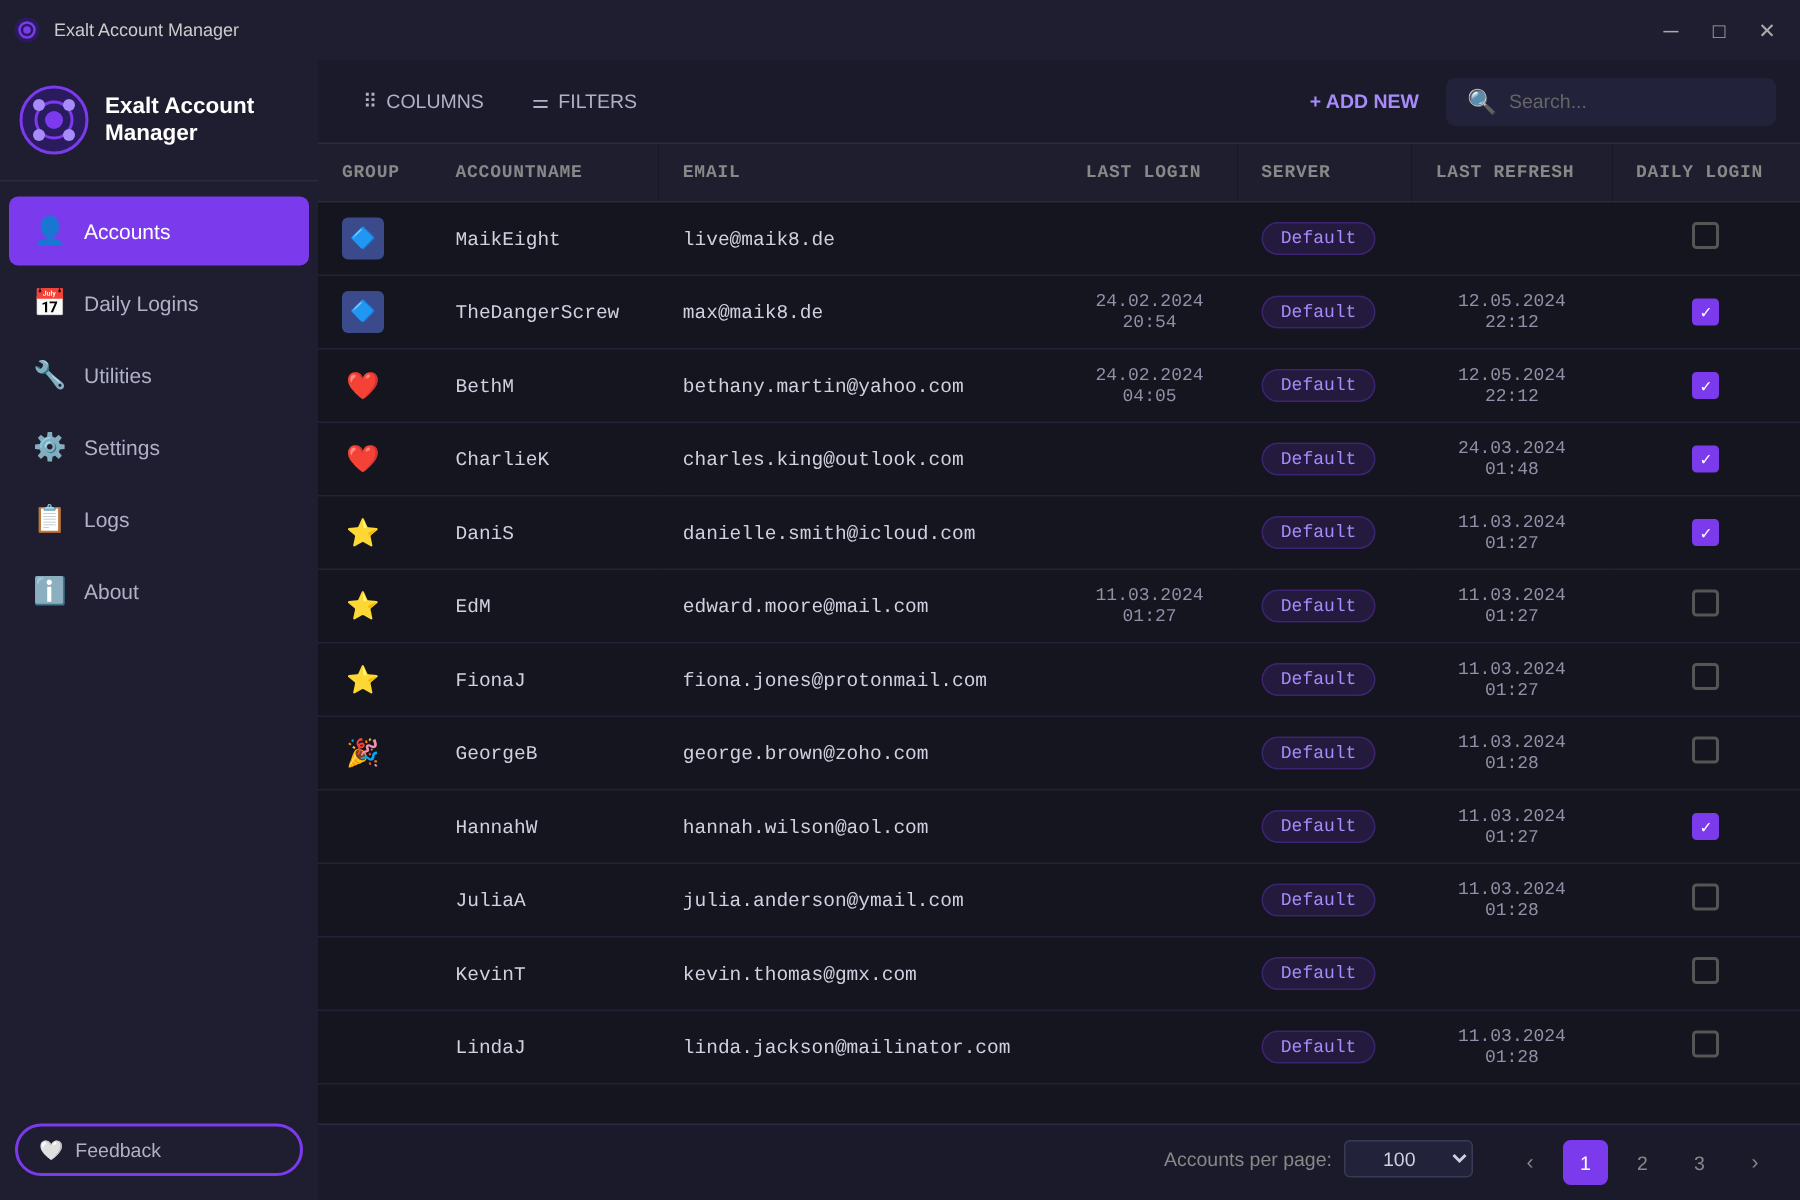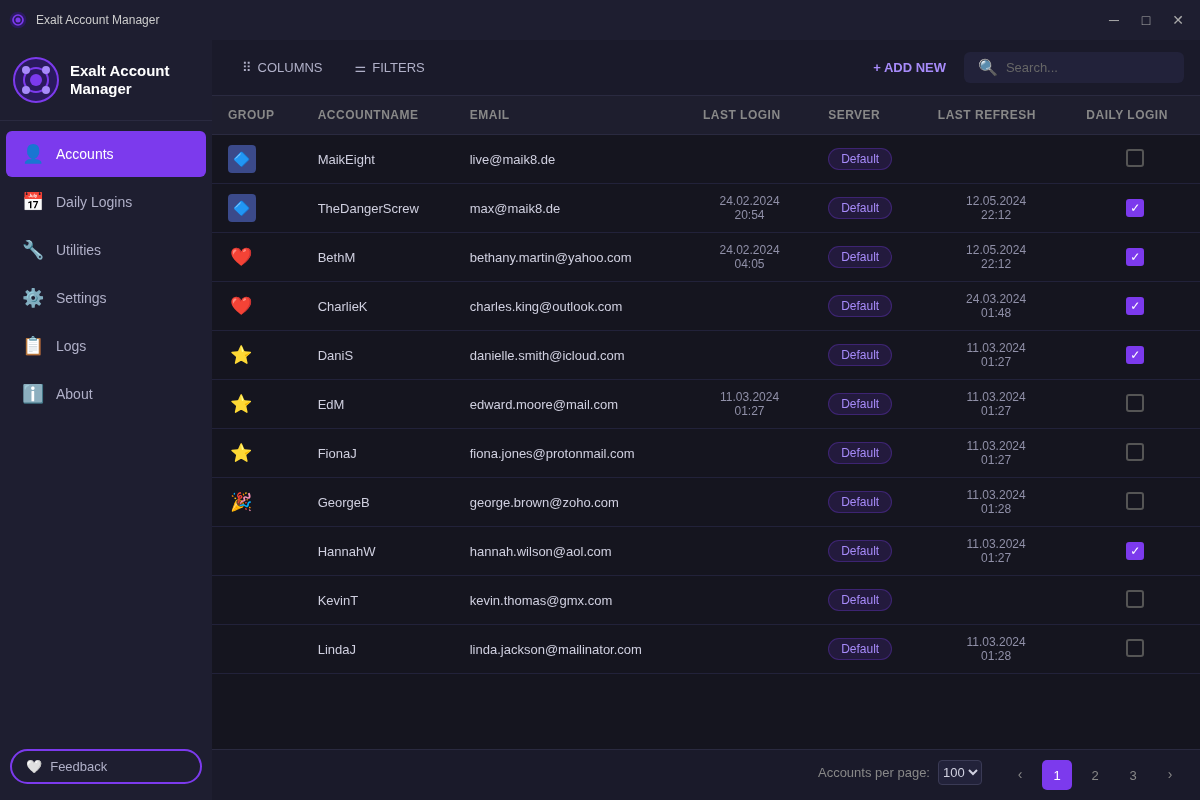--- a/index.html
+++ b/index.html
@@ -37,39 +37,39 @@
     .search-container { display: flex; align-items: center; gap: 8px; background: #22223a; border-radius: 6px; padding: 6px 14px; width: 220px; }
     .search-container input { background: transparent; border: none; outline: none; color: #e0e0e0; font-size: 13px; width: 100%; }
     .search-container input::placeholder { color: #666; }
 
     
     .table-wrapper { flex: 1; overflow-y: auto; }
     .table-wrapper::-webkit-scrollbar { width: 6px; }
     .table-wrapper::-webkit-scrollbar-track { background: #1a1a2a; }
     .table-wrapper::-webkit-scrollbar-thumb { background: #444; border-radius: 3px; }
 
-    table { width: 100%; border-collapse: collapse; font-size: 13px; }
+    table { width: 100%; border-collapse: collapse; font-size: 13px; font-family: Liberation Mono, monospace; }
     thead tr { background: #1e1e2e; position: sticky; top: 0; z-index: 10; }
     thead th { padding: 12px 16px; text-align: left; color: #888; font-weight: 600; font-size: 12px; text-transform: uppercase; letter-spacing: 0.5px; border-bottom: 1px solid #2a2a40; }
     tbody tr { border-bottom: 1px solid #22223a; }
     tbody td { padding: 10px 16px; color: #d0d0e0; vertical-align: middle; }
 
     .server-badge { display: inline-block; padding: 3px 12px; border-radius: 12px; font-size: 12px; color: #a78bfa; background: rgba(124,58,237,0.15); border: 1px solid rgba(124,58,237,0.3); }
 
     .date-cell { color: #9090a8; font-size: 12px; text-align: center; }
 
     .checkbox-cell { text-align: center; }
     .custom-checkbox { width: 18px; height: 18px; border: 2px solid #555; border-radius: 3px; display: inline-flex; align-items: center; justify-content: center; cursor: pointer; }
     .custom-checkbox.checked { background: #7c3aed; border-color: #7c3aed; }
     .custom-checkbox.checked::after { content: '✓'; color: white; font-size: 12px; }
 
     
     .pagination-bar { display: flex; align-items: flex-start; justify-content: flex-end; gap: 8px; padding: 10px 16px; background: #1a1a2a; border-top: 1px solid #2a2a40; flex-shrink: 0; font-size: 13px; color: #888; }
     .per-page-selector { display: flex; align-items: center; gap: 8px; margin-right: 16px; }
-    .per-page-selector select { background: #22223a; border: 1px solid #3a3a55; border-radius: 4px; color: #d0d0e0; padding: 3px 0; font-size: 13px; cursor: pointer; outline: none; }
+    .per-page-selector select { background: #22223a; border: 1px solid #3a3a55; border-radius: 4px; color: #d0d0e0; padding: 3px 21px; font-size: 13px; cursor: pointer; outline: none; }
     .page-btn { width: 30px; height: 30px; border-radius: 5px; border: none; background: transparent; color: #888; cursor: pointer; font-size: 13px; display: flex; align-items: center; justify-content: center; }
     .page-btn.active { background: #7c3aed; color: #fff; }
     .page-nav { width: 28px; height: 28px; border-radius: 4px; border: none; background: transparent; color: #888; cursor: pointer; font-size: 14px; display: flex; align-items: center; justify-content: center; }
   </style>
 </head>
 <body>
 
 <div class="title-bar">
   <div class="title-bar-left">
     <svg width="20" height="20" viewBox="0 0 24 24" fill="#a78bfa">
@@ -334,20 +334,38 @@
                 <div>01:27</div>
               </td>
       <td class="checkbox-cell">
         <div class="custom-checkbox checked"></div>
       </td>
     </tr>
             <tr>
       <td>
                 <div style="width:28px;height:28px;"></div>
               </td>
+      <td>JuliaA</td>
+      <td>julia.anderson@ymail.com</td>
+      <td class="date-cell">
+                <div></div>
+              </td>
+      <td><span class="server-badge">Default</span></td>
+      <td class="date-cell">
+                <div>11.03.2024</div>
+                <div>01:28</div>
+              </td>
+      <td class="checkbox-cell">
+        <div class="custom-checkbox "></div>
+      </td>
+    </tr>
+            <tr>
+      <td>
+                <div style="width:28px;height:28px;"></div>
+              </td>
       <td>KevinT</td>
       <td>kevin.thomas@gmx.com</td>
       <td class="date-cell">
                 <div></div>
               </td>
       <td><span class="server-badge">Default</span></td>
       <td class="date-cell">
                 <div></div>
               </td>
       <td class="checkbox-cell">

